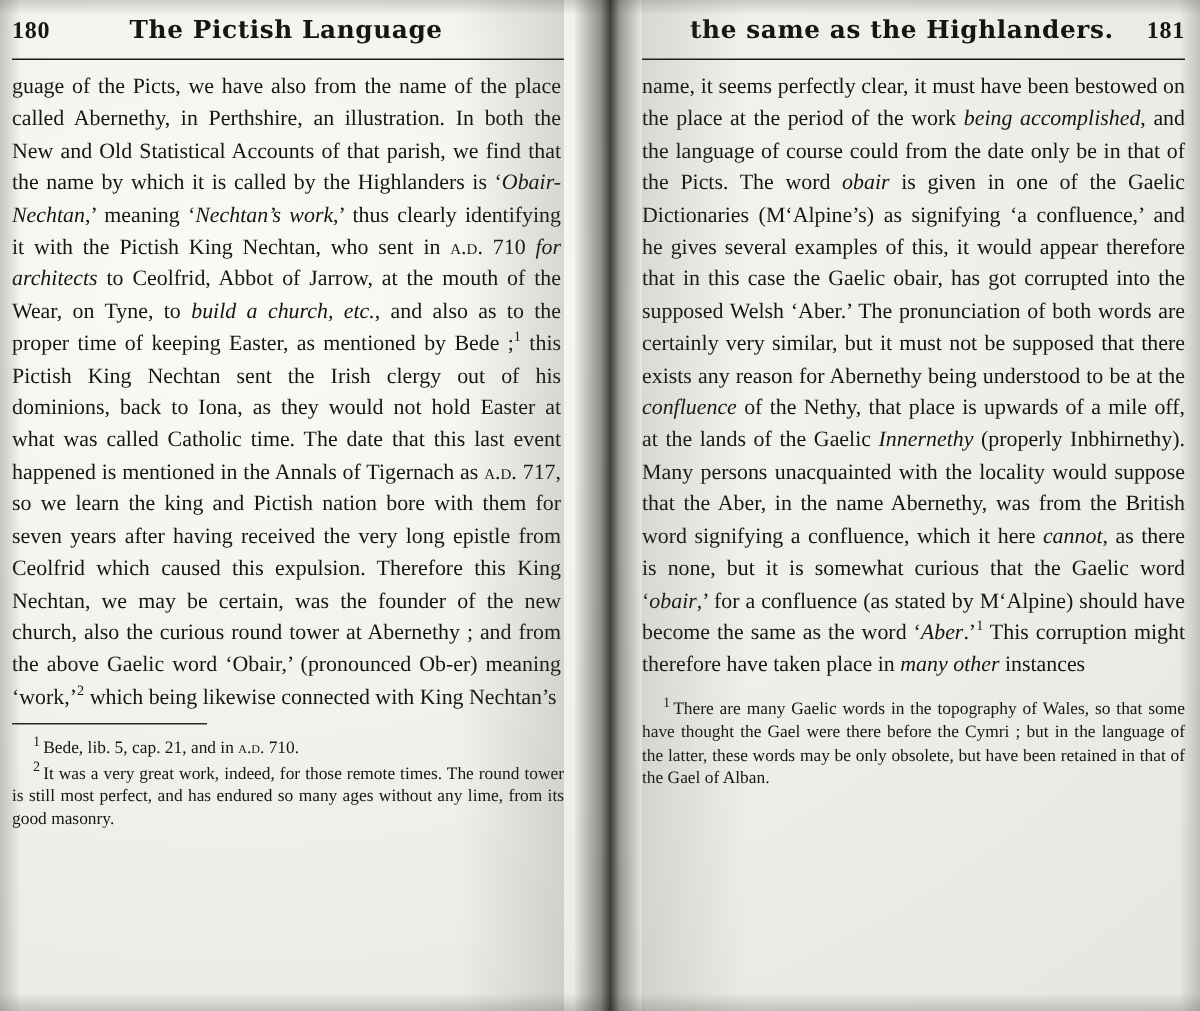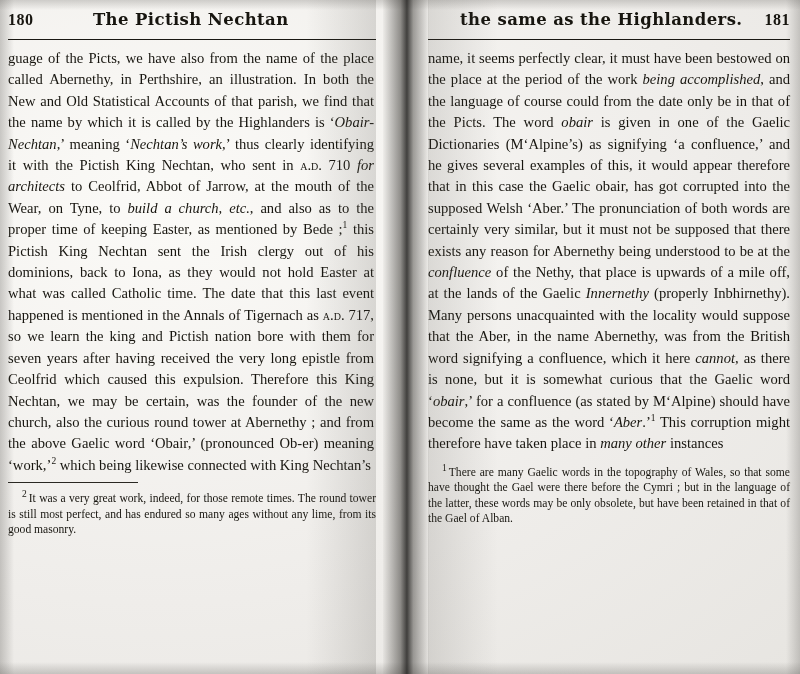--- a/index.html
+++ b/index.html
@@ -154,29 +154,32 @@
 </style>
 </head>
 <body>
 
 <div class="page">
   <div class="paper"></div>
 
   <div class="leaf leaf-left">
     <div class="header-row">
       <span class="folio">180</span>
-      <span class="running-head">The Pictish Nechtan</span>
+      <span class="running-head">The Pictish Language</span>
       <span style="width:28px;"></span>
     </div>
     <hr class="rule">
     <div class="body-text left-body">
       <p>guage of the Picts, we have also from the name of the place called Abernethy, in Perthshire, an illustration. In both the New and Old Statistical Accounts of that parish, we find that the name by which it is called by the Highlanders is ‘<i>Obair-Nechtan</i>,’ meaning ‘<i>Nechtan’s work</i>,’ thus clearly identifying it with the Pictish King Nechtan, who sent in <span class="sc">a.d.</span> 710 <i>for architects</i> to Ceolfrid, Abbot of Jarrow, at the mouth of the Wear, on Tyne, to <i>build a church, etc.</i>, and also as to the proper time of keeping Easter, as mentioned by Bede ;<sup>1</sup> this Pictish King Nechtan sent the Irish clergy out of his dominions, back to Iona, as they would not hold Easter at what was called Catholic time. The date that this last event happened is mentioned in the Annals of Tigernach as <span class="sc">a.d.</span> 717, so we learn the king and Pictish nation bore with them for seven years after having received the very long epistle from Ceolfrid which caused this expulsion. Therefore this King Nechtan, we may be certain, was the founder of the new church, also the curious round tower at Abernethy ; and from the above Gaelic word ‘Obair,’ (pronounced Ob-er) meaning ‘work,’<sup>2</sup> which being likewise connected with King Nechtan’s</p>
     </div>
     <hr class="footnote-sep" style="border:0;border-top:1px solid #2a2822;width:130px;margin-left:0;">
     <div class="footnotes">
+      <p class="fn-indent">
+        <span class="fn-mark">1</span><span>Bede, lib. 5, cap. 21, and in <span class="sc">a.d.</span> 710.</span>
+      </p>
       <p class="fn-indent">
         <span class="fn-mark">2</span><span>It was a very great work, indeed, for those remote times. The round tower is still most perfect, and has endured so many ages without any lime, from its good masonry.</span>
       </p>
     </div>
     <div class="curve-left"></div>
   </div>
 
   <div class="leaf leaf-right">
     <div class="header-row">
       <span style="width:10px;"></span>

